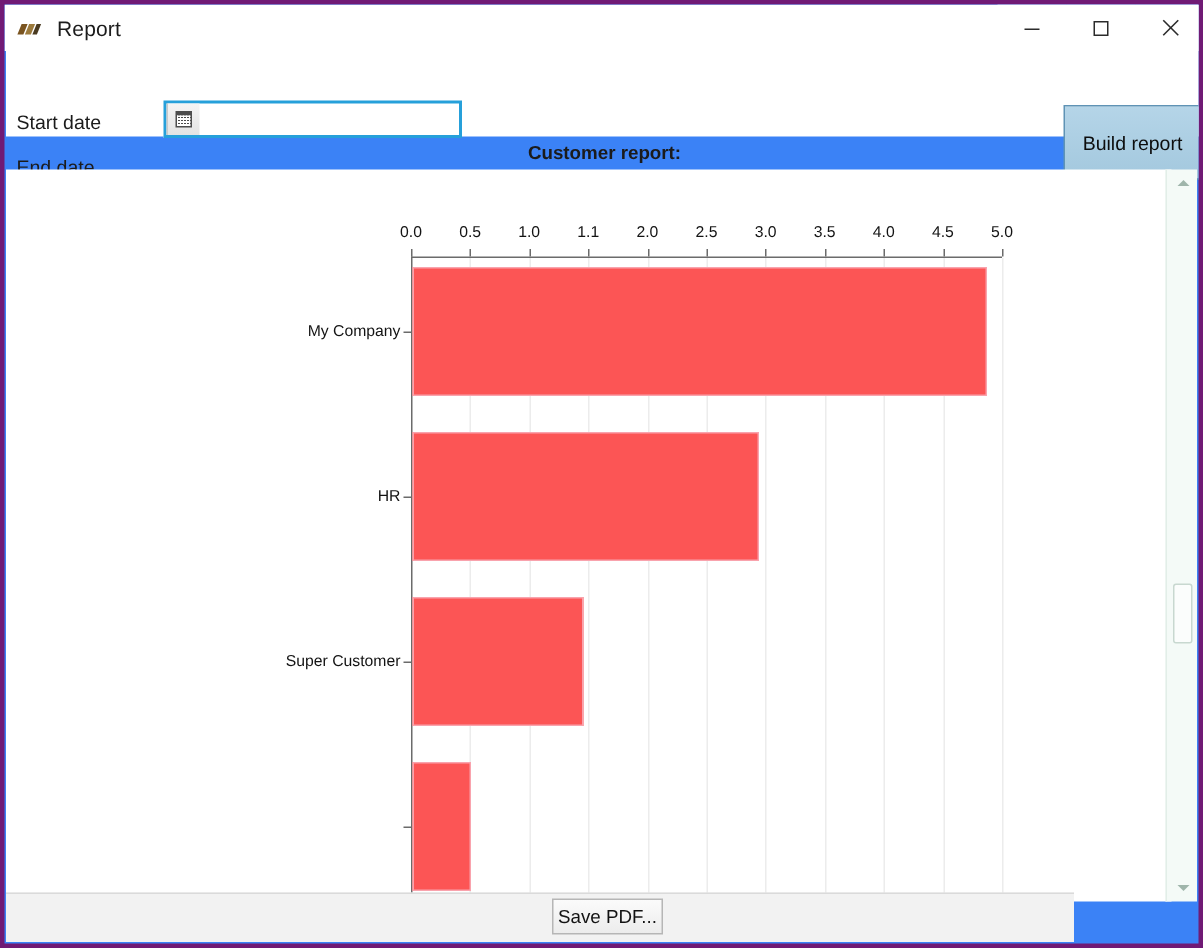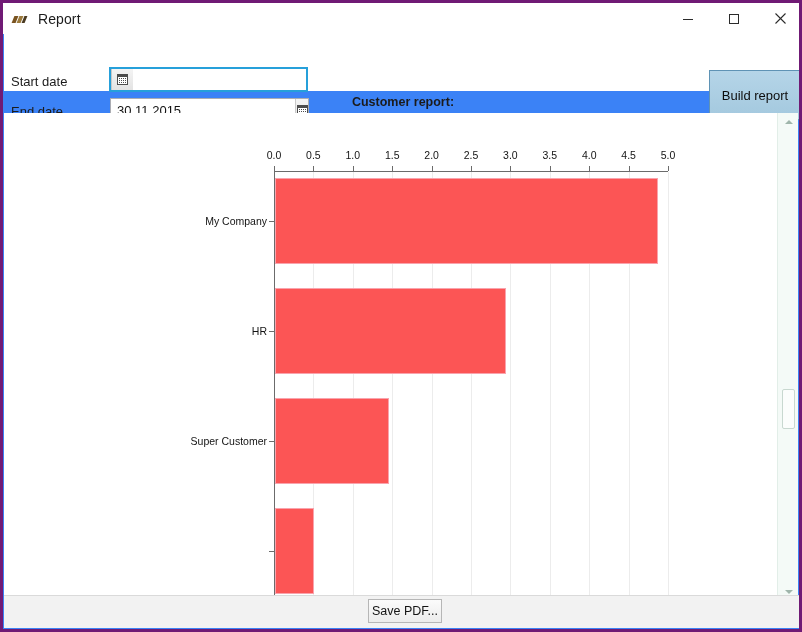--- a/index.html
+++ b/index.html
@@ -257,21 +257,21 @@
     background: #fbfdfc;
     border: 1px solid #c8d8d0;
     border-radius: 2px;
     box-sizing: border-box;
   }
 
   
   .bottom-bar {
     position: absolute;
     left: 1px; bottom: 1px;
-    width: 799px; height: 32px;
+    width: 712px; height: 32px;
     background: #f2f2f2;
     border-top: 1px solid #dadada;
   }
   .save-btn {
     position: absolute;
     left: 364px; top: 3px;
     width: 74px; height: 24px;
     box-sizing: border-box;
     border: 1px solid #b6b6b6;
     background: linear-gradient(#fbfbfb, #ececec);
@@ -322,47 +322,41 @@
   <div class="form-panel">
     <div class="field-label lbl-start">Start date</div>
     <div class="field-label lbl-end">End date</div>
 
     <div class="datebox focused" id="startbox">
       <div class="cal-btn">
         <span class="cal-glyph"></span>
       </div>
     </div>
 
-    <div class="datebox normal" id="endbox">
-      <input class="date-input" type="text" value="30.11.2015" style="">
-      <div class="cal-btn">
-        <span class="cal-glyph"></span>
-      </div>
-    </div>
 
     <div class="build-btn">Build report</div>
   </div>
 
   <div class="preview-label">Customer report:</div>
 
   <div class="chart-area">
     <div class="plot-wrap" id="plot">
       <div class="axis-top"></div>
       <div class="axis-left"></div>
     <div class="xtick" style="left: 0px;"></div>
         <div class="xtick-label" style="left: 0px;">0.0</div>
         <div class="gridline" style="left: 39.4px;"></div>
         <div class="xtick" style="left: 39.4px;"></div>
         <div class="xtick-label" style="left: 39.4px;">0.5</div>
         <div class="gridline" style="left: 78.8px;"></div>
         <div class="xtick" style="left: 78.8px;"></div>
         <div class="xtick-label" style="left: 78.8px;">1.0</div>
         <div class="gridline" style="left: 118.2px;"></div>
         <div class="xtick" style="left: 118.2px;"></div>
-        <div class="xtick-label" style="left: 118.2px;">1.5</div>
+        <div class="xtick-label" style="left: 118.2px;">1.1</div>
         <div class="gridline" style="left: 157.6px;"></div>
         <div class="xtick" style="left: 157.6px;"></div>
         <div class="xtick-label" style="left: 157.6px;">2.0</div>
         <div class="gridline" style="left: 197px;"></div>
         <div class="xtick" style="left: 197px;"></div>
         <div class="xtick-label" style="left: 197px;">2.5</div>
         <div class="gridline" style="left: 236.4px;"></div>
         <div class="xtick" style="left: 236.4px;"></div>
         <div class="xtick-label" style="left: 236.4px;">3.0</div>
         <div class="gridline" style="left: 275.8px;"></div>

